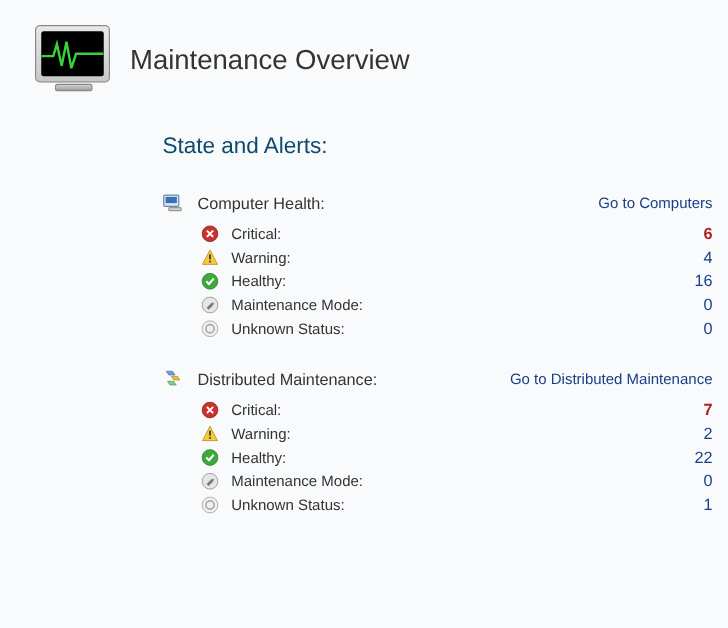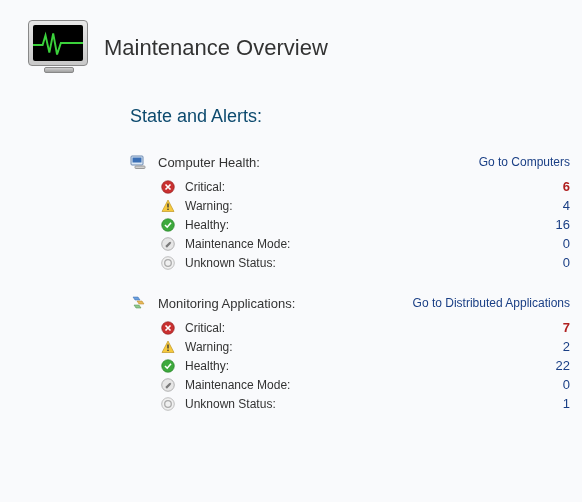--- a/index.html
+++ b/index.html
@@ -194,23 +194,23 @@
 <div class="category">
   <div class="cat-header">
     <div class="cat-left">
       <span class="cat-ico">
         <svg width="18" height="18" viewBox="0 0 18 18">
           <polygon points="3,3 8,3 10,6 5,6" fill="#6aa0e0" stroke="#3a6aa8" stroke-width="0.5"></polygon>
           <polygon points="7,7 12,7 14,10 9,10" fill="#e8b85a" stroke="#b08020" stroke-width="0.5"></polygon>
           <polygon points="4,11 9,11 11,14 6,14" fill="#8ec98e" stroke="#4a8a4a" stroke-width="0.5"></polygon>
         </svg>
       </span>
-      <span class="cat-title">Monitoring Applications:</span>
-    </div>
-    <span class="cat-link">Go to Distributed Applications</span>
+      <span class="cat-title">Distributed Maintenance:</span>
+    </div>
+    <span class="cat-link">Go to Distributed Maintenance</span>
   </div>
   <div class="status-row">
     <div class="status-left">
       <span class="ico">
         <svg width="14" height="14" viewBox="0 0 14 14">
             <circle cx="7" cy="7" r="6.3" fill="#c93030" stroke="#8a1f1f" stroke-width="0.6"></circle>
             <path d="M4.5 4.5 L9.5 9.5 M9.5 4.5 L4.5 9.5" stroke="#fff" stroke-width="1.6"></path>
           </svg>
       </span>
       <span class="status-label">Critical:</span>

